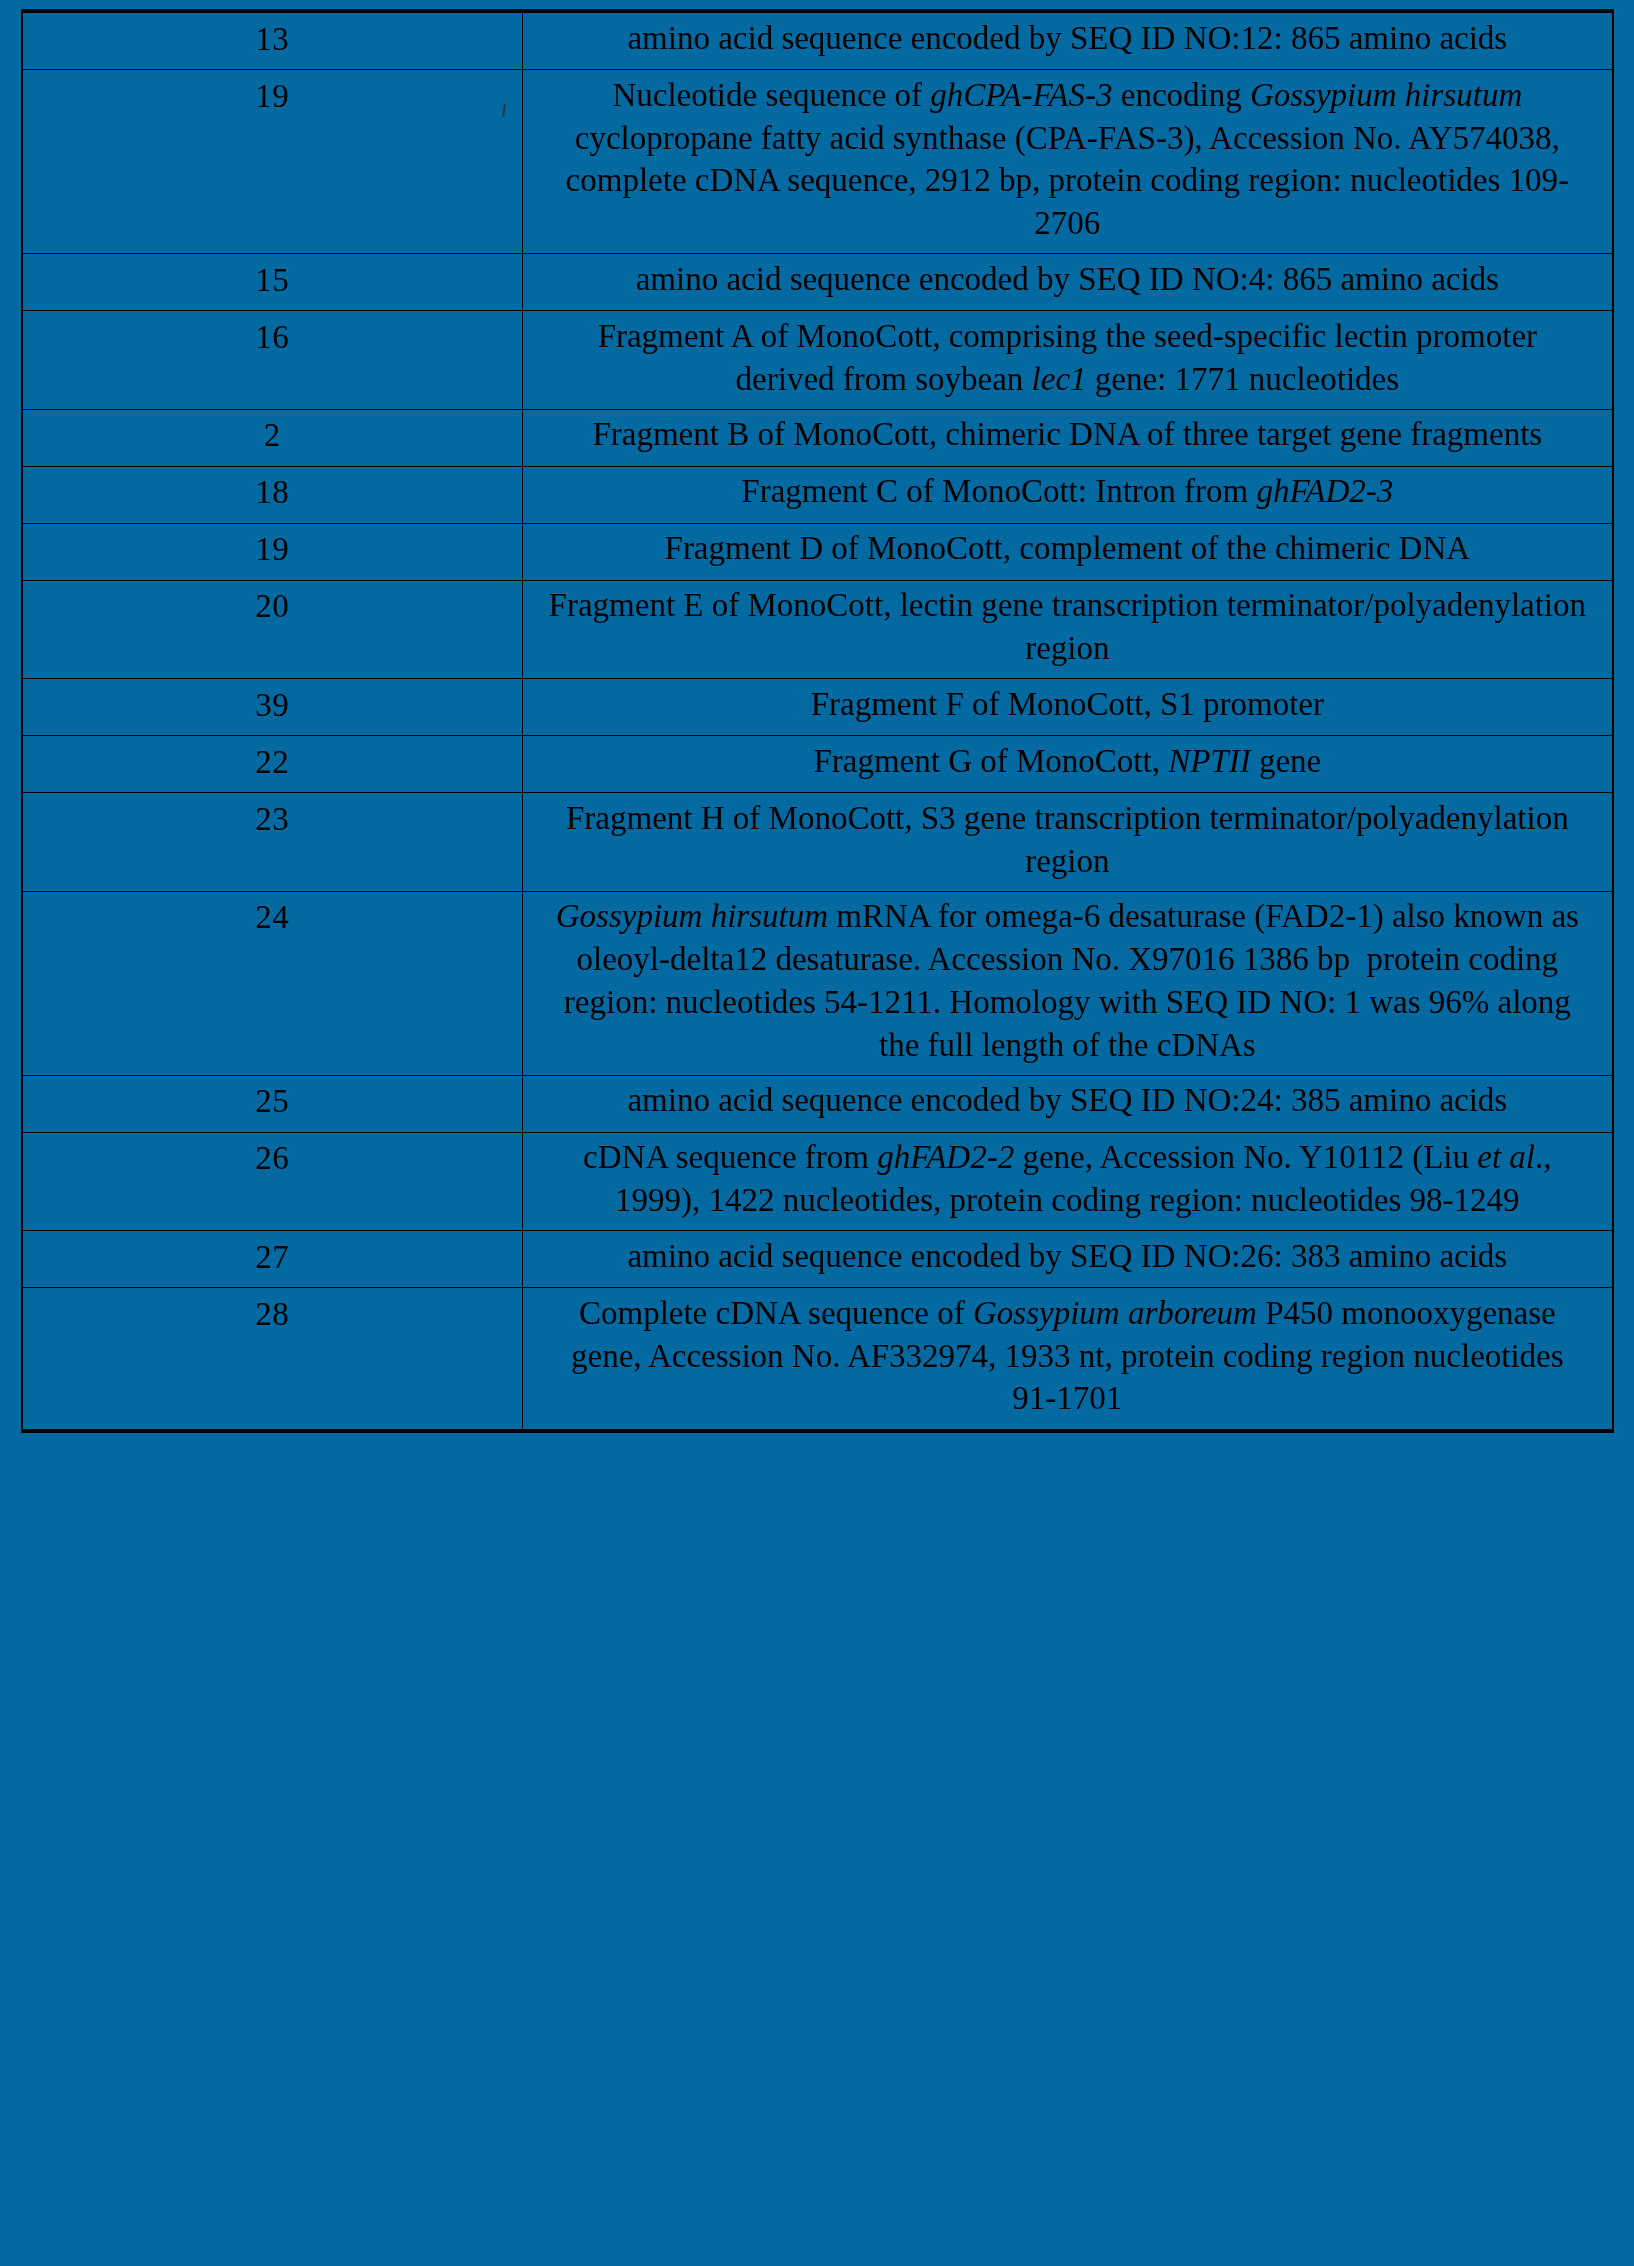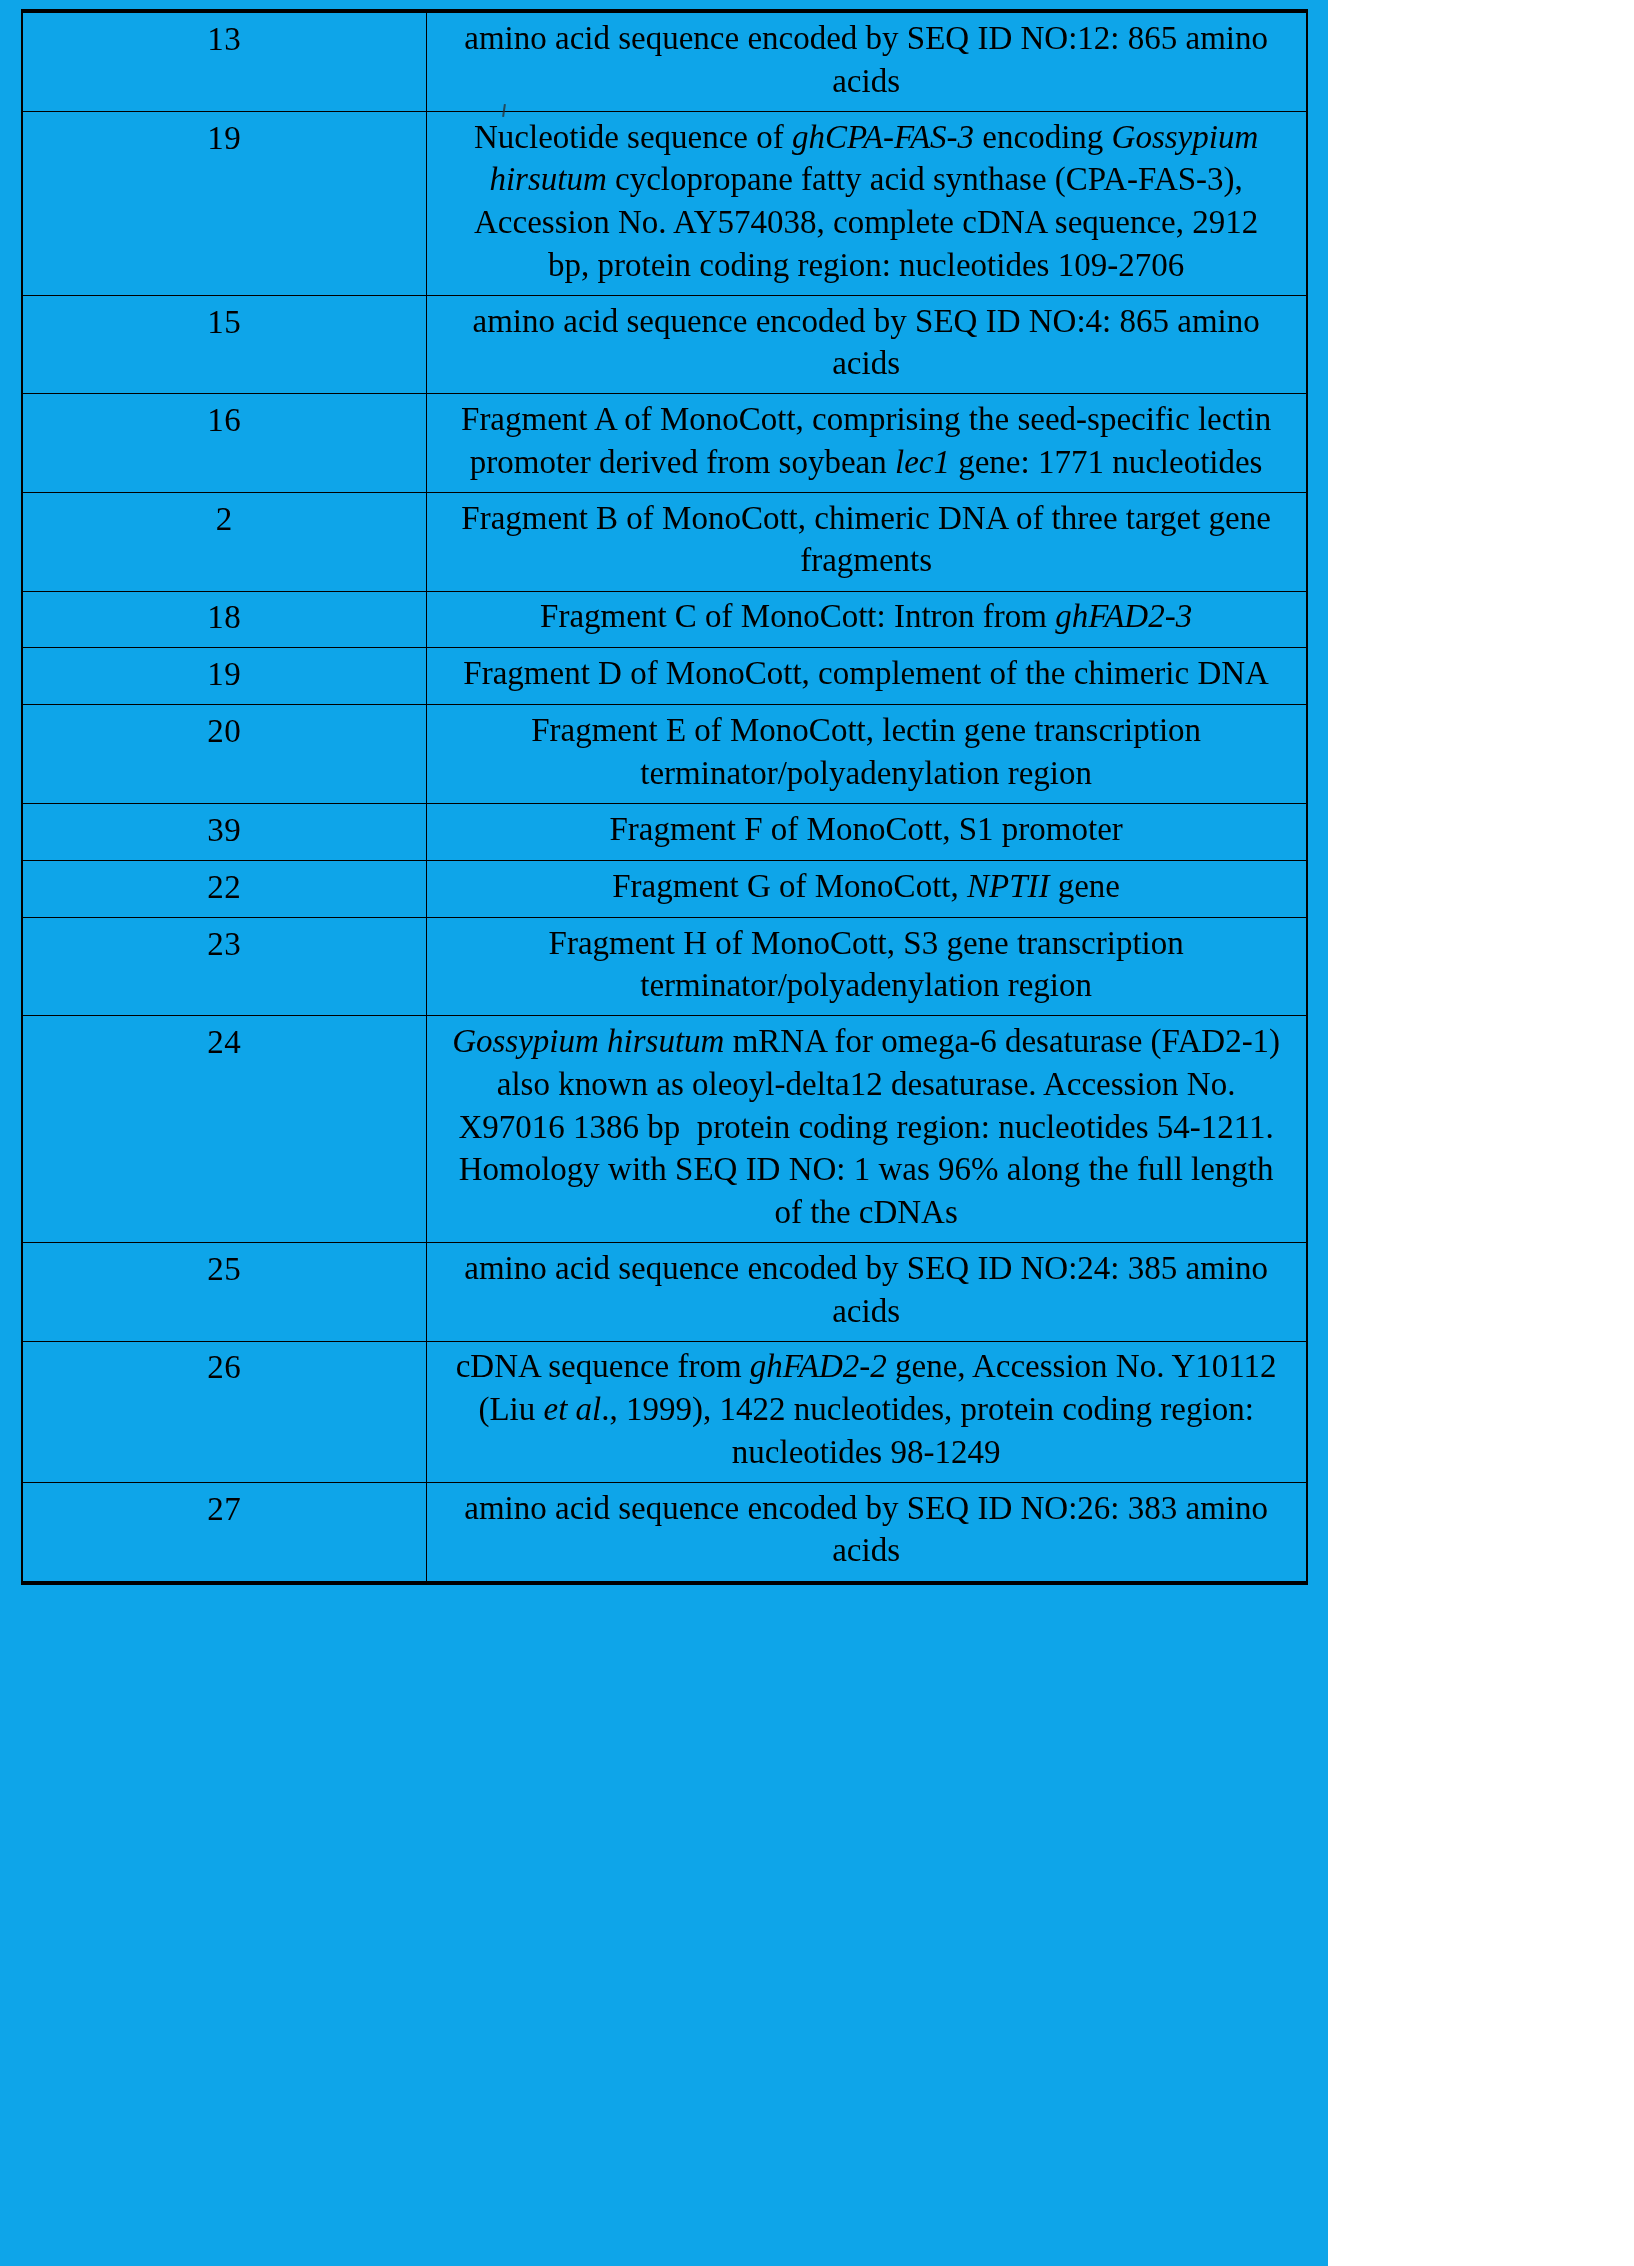--- a/index.html
+++ b/index.html
@@ -11,25 +11,25 @@
   body {
     width: 1634px;
     height: 2266px;
     font-family: "Liberation Serif", "DejaVu Serif", serif;
     color: #000000;
     overflow: hidden;
   }
 
   #page {
     position: relative;
-    width: 1328px;
+    width: 1634px;
     height: 2266px;
     box-sizing: border-box;
     padding: 9.3px 20.5px 7.5px 20.5px;
-    background: #0ea5e9;
+    background: #0369a1;
   }
 
   table.seq-table {
     width: 100%;
     border-collapse: collapse;
     table-layout: fixed;
     border-top: 4.7px solid #000;
     border-bottom: 4.7px solid #000;
     border-left: 2.8px solid #000;
     border-right: 2.8px solid #000;
@@ -147,17 +147,21 @@
           <td class="desc">amino acid sequence encoded by SEQ ID NO:24: 385 amino acids</td>
         </tr>
         <tr>
           <td class="num">26</td>
           <td class="desc">cDNA sequence from <span class="it">ghFAD2-2</span> gene, Accession No. Y10112 (Liu <span class="it">et al</span>., 1999), 1422 nucleotides, protein coding region: nucleotides 98-1249</td>
         </tr>
         <tr>
           <td class="num">27</td>
           <td class="desc">amino acid sequence encoded by SEQ ID NO:26: 383 amino acids</td>
         </tr>
+        <tr>
+          <td class="num">28</td>
+          <td class="desc">Complete cDNA sequence of <span class="it">Gossypium arboreum</span> P450 monooxygenase gene, Accession No. AF332974, 1933 nt, protein coding region nucleotides 91-1701</td>
+        </tr>
       </tbody>
   </table>
 
 </div>
 
 
 </body></html>

